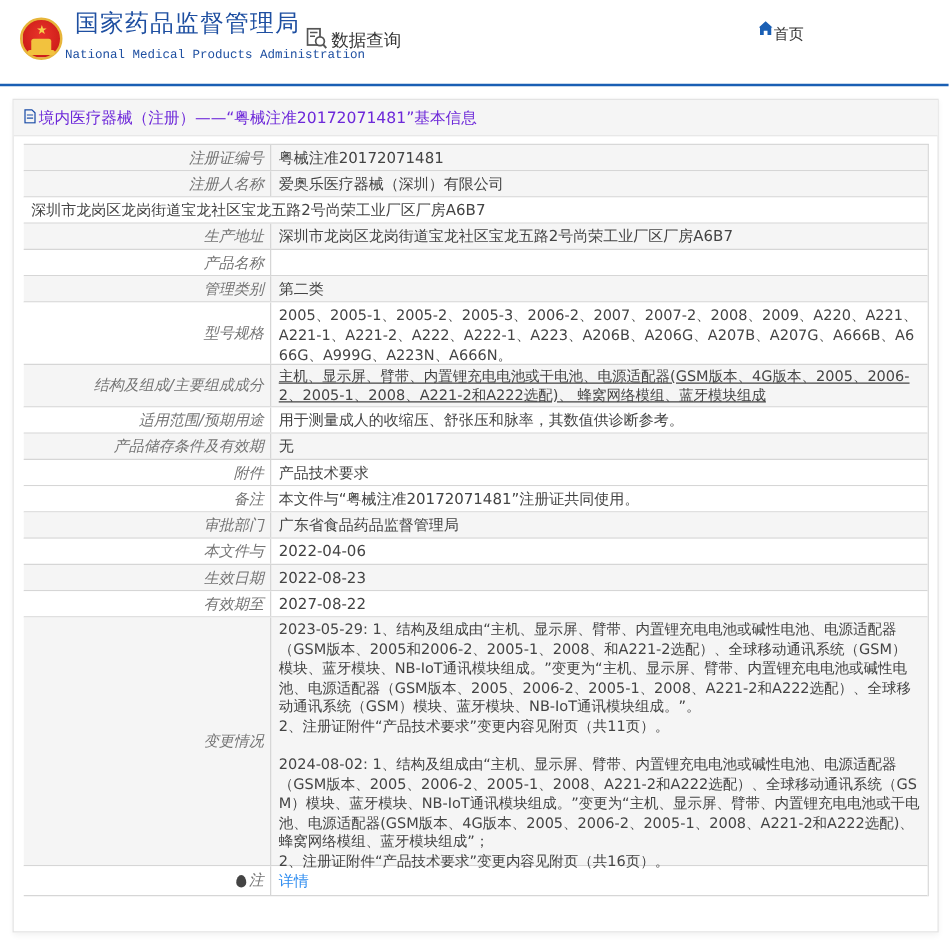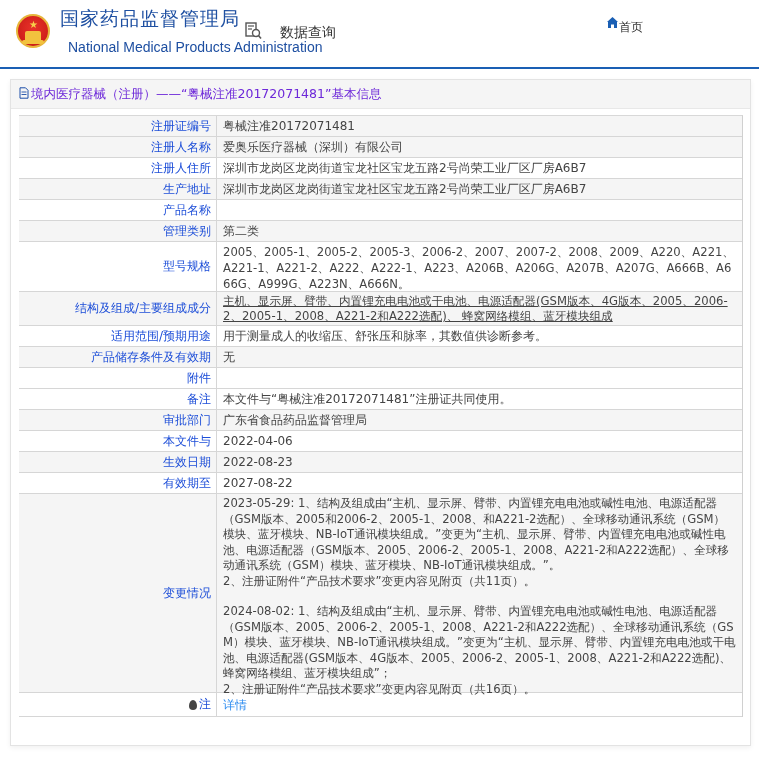--- a/index.html
+++ b/index.html
@@ -5,38 +5,38 @@
     * { box-sizing: border-box; margin: 0; padding: 0; }
     html, body { width: 759px; height: 758px; background: #ffffff; overflow: hidden; }
     body { font-family: "DejaVu Sans", "Liberation Sans", sans-serif; color: #333; font-size: 12px; position: relative; }
 
     .topbar { position: absolute; left: 0; top: 0; width: 759px; height: 69px; border-bottom: 2px solid #1a5fb4; background: #fff; }
     .logo-emblem { position: absolute; left: 16px; top: 14px; width: 34px; height: 34px; border-radius: 50%; background: radial-gradient(circle at 50% 40%, #e8322a 0%, #cf1f1a 70%, #b5141a 100%); border: 2px solid #e7b53a; }
     .logo-emblem .star { position: absolute; left: 11px; top: 4px; color: #f6d04a; font-size: 10px; line-height: 10px; }
     .logo-emblem .gate { position: absolute; left: 7px; top: 15px; width: 16px; height: 9px; background: #f2c23e; border-radius: 2px 2px 0 0; }
     .logo-emblem .base { position: absolute; left: 4px; top: 24px; width: 22px; height: 4px; background: #f2c23e; border-radius: 2px; }
     .logo-title { position: absolute; left: 60px; top: 6px; font-size: 19px; font-weight: normal; color: #1e4fa1; letter-spacing: 1px; white-space: nowrap; }
-    .logo-sub { position: absolute; left: 68px; top: 39px; font-size: 14px; color: #1e4fa1; white-space: nowrap; font-family: Liberation Sans, sans-serif; }
-    .dataq { position: absolute; left: 245px; top: 22px; display: flex; align-items: center; gap: 18px; font-size: 14px; color: #333; white-space: nowrap; }
+    .logo-sub { position: absolute; left: 52px; top: 39px; font-size: 10px; color: #1e4fa1; white-space: nowrap; font-family: Liberation Mono, monospace; }
+    .dataq { position: absolute; left: 245px; top: 22px; display: flex; align-items: center; gap: 3px; font-size: 14px; color: #333; white-space: nowrap; }
     .dataq svg { width: 17px; height: 18px; }
 
     .navitem { position: absolute; top: 16px; display: flex; align-items: center; font-size: 12px; color: #333; cursor: pointer; white-space: nowrap; }
     .navitem svg { width: 13px; height: 13px; margin-bottom: 6px; }
     .nav-home { left: 606px; }
     .nav-portal { left: 660px; }
 
     .panel { position: absolute; left: 10px; top: 79px; width: 741px; height: 667px; border: 1px solid #e3e3e3; background: #fff; box-shadow: 0 2px 5px rgba(0,0,0,0.06); }
     .panel-head { height: 29px; background: #f5f5f5; border-bottom: 1px solid #e8e8e8; display: flex; align-items: center; padding-left: 8px; font-size: 12.5px; color: #6d28d9; white-space: nowrap; }
     .panel-head svg { width: 10px; height: 12px; margin-right: 2px; }
 
     .table { position: absolute; left: 8px; top: 35px; width: 724px; border-top: 1px solid #d8d8d8; border-right: 1px solid #d0d0d0; }
     .row { display: flex; border-bottom: 1px solid #d6d6d6; }
     .row.alt { background: #f5f5f5; }
     .row.white { background: #fff; }
-    .th { width: 198px; flex: none; text-align: right; padding: 0 5px 0 0; border-right: 1px solid #d6d6d6; color: #1d4ed8; font-size: 12px; display: flex; align-items: center; justify-content: flex-end; white-space: nowrap; }
+    .th { width: 198px; flex: none; text-align: right; padding: 0 5px 0 0; border-right: 1px solid #d6d6d6; color: #737373; font-size: 12px; display: flex; align-items: center; justify-content: flex-end; white-space: nowrap; font-style: italic; }
     .td { flex: 1; padding: 2px 6px; font-size: 12px; color: #444; line-height: 16px; display: flex; align-items: center; font-family: "DejaVu Sans", sans-serif; }
     .td.block { display: block; }
     .h17 { height: 20px; }
     .td a, .link { color: #2d8cf0; text-decoration: none; cursor: pointer; }
     .change-block { padding-top: 2px; }
     .change-block p { line-height: 15.5px; white-space: pre-wrap; word-break: break-all; font-size: 11.6px; }
     .spacer { height: 15px; }
     .note-icon { display: inline-block; width: 8px; height: 10px; background: #444; border-radius: 50% 50% 50% 50% / 60% 60% 40% 40%; margin-right: 2px; }
   </style>
 </head>
@@ -87,21 +87,20 @@
   <div class="table">
     <div class="row alt h17" style="height:21px">
       <div class="th">注册证编号</div>
       <div class="td">粤械注准20172071481</div>
     </div>
     <div class="row alt" style="height:21px">
       <div class="th">注册人名称</div>
       <div class="td">爱奥乐医疗器械（深圳）有限公司</div>
     </div>
     <div class="row white" style="height:21px">
-      <div class="th">注册人住所</div>
       <div class="td">深圳市龙岗区龙岗街道宝龙社区宝龙五路2号尚荣工业厂区厂房A6B7</div>
     </div>
     <div class="row alt" style="height:21px">
       <div class="th">生产地址</div>
       <div class="td">深圳市龙岗区龙岗街道宝龙社区宝龙五路2号尚荣工业厂区厂房A6B7</div>
     </div>
     <div class="row white" style="height:21px">
       <div class="th">产品名称</div>
     </div>
     <div class="row alt" style="height:21px">
@@ -119,20 +118,21 @@
     <div class="row white" style="height:21px">
       <div class="th">适用范围/预期用途</div>
       <div class="td">用于测量成人的收缩压、舒张压和脉率，其数值供诊断参考。</div>
     </div>
     <div class="row alt" style="height:21px">
       <div class="th">产品储存条件及有效期</div>
       <div class="td">无</div>
     </div>
     <div class="row white" style="height:21px">
       <div class="th">附件</div>
+      <div class="td">产品技术要求</div>
     </div>
     <div class="row white" style="height:21px">
       <div class="th">备注</div>
       <div class="td">本文件与“粤械注准20172071481”注册证共同使用。</div>
     </div>
     <div class="row alt" style="height:21px">
       <div class="th">审批部门</div>
       <div class="td">广东省食品药品监督管理局</div>
     </div>
     <div class="row white" style="height:21px">

